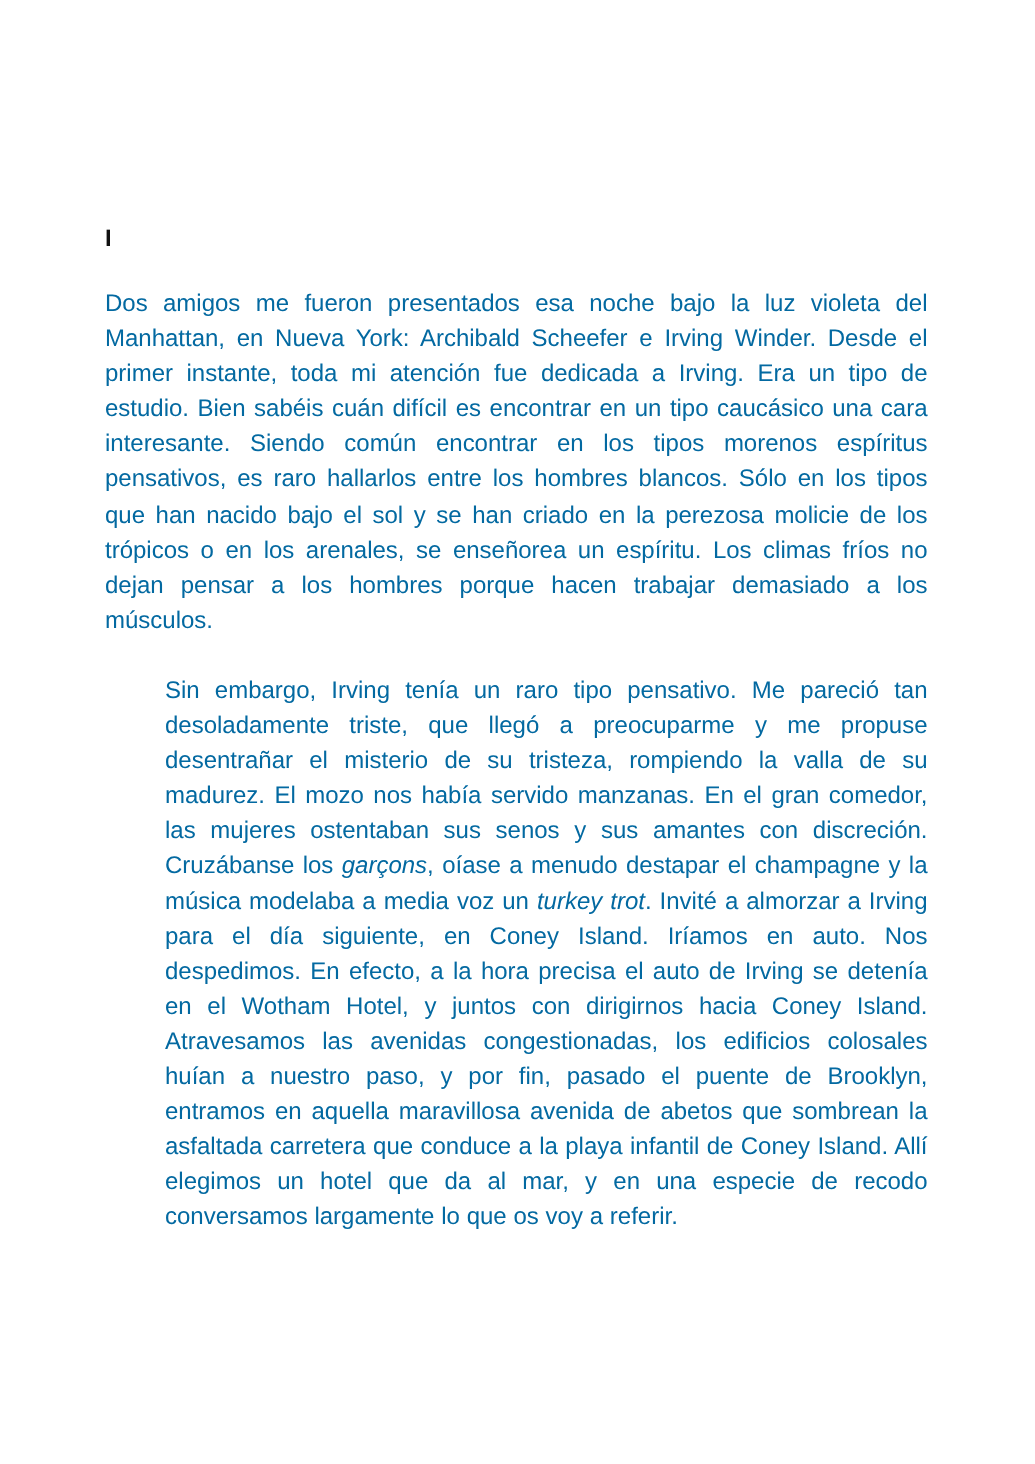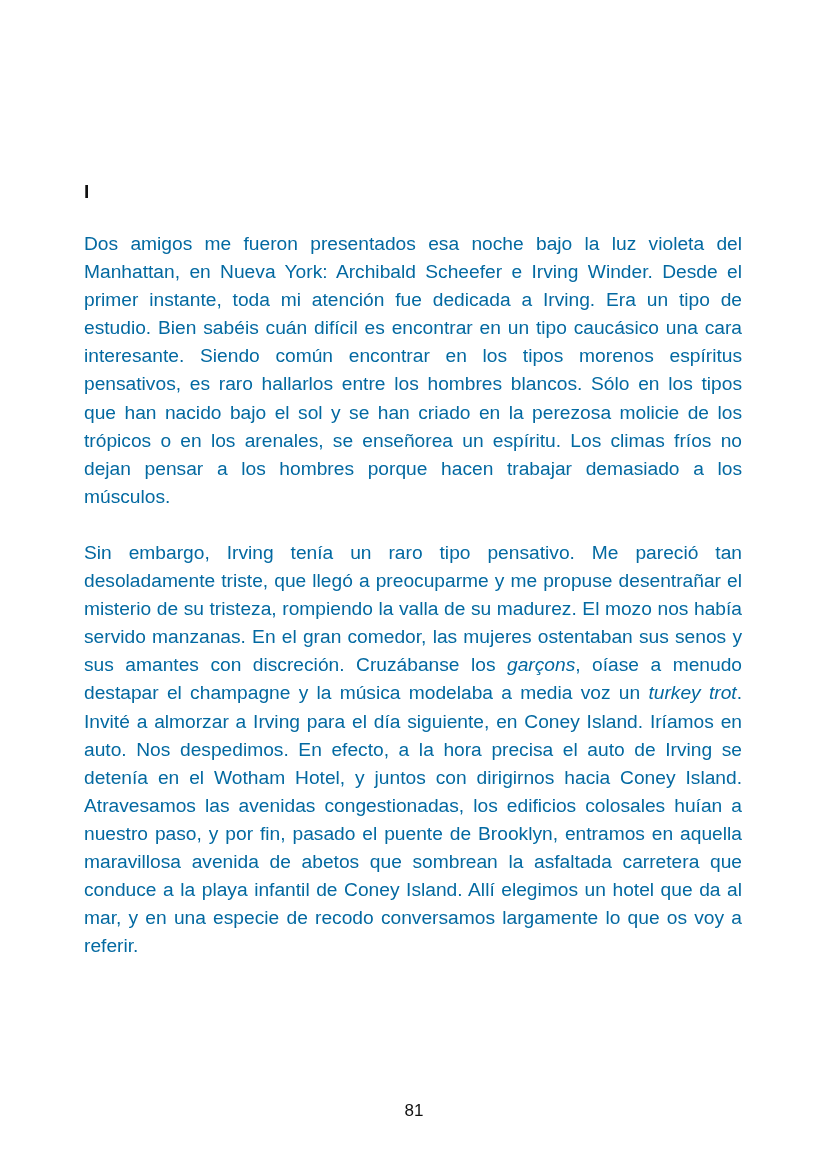--- a/index.html
+++ b/index.html
@@ -37,20 +37,21 @@
     line-height: 28.1px;
     color: #0369a1;
     text-align: justify;
     text-justify: inter-word;
     margin: 0 0 28px 0;
     word-spacing: 0.1px;
     -webkit-font-smoothing: antialiased;
   }
   .para:last-of-type {
     margin-bottom: 0;
+    margin-left: 48px;
   }
   .para em {
     font-style: italic;
   }
   .folio {
     position: absolute;
     left: 0;
     right: 0;
     top: 1100px;
     text-align: center;
@@ -68,15 +69,14 @@
 
     <h1 class="chapter-number">I</h1>
 
     <div id="paragraphs-container">
         <p class="para">Dos amigos me fueron presentados esa noche bajo la luz violeta del Manhattan, en Nueva York: Archibald Scheefer e Irving Winder. Desde el primer instante, toda mi atención fue dedicada a Irving. Era un tipo de estudio. Bien sabéis cuán difícil es encontrar en un tipo caucásico una cara interesante. Siendo común encontrar en los tipos morenos espíritus pensativos, es raro hallarlos entre los hombres blancos. Sólo en los tipos que han nacido bajo el sol y se han criado en la perezosa molicie de los trópicos o en los arenales, se enseñorea un espíritu. Los climas fríos no dejan pensar a los hombres porque hacen trabajar demasiado a los músculos.</p>
         <p class="para">Sin embargo, Irving tenía un raro tipo pensativo. Me pareció tan desoladamente triste, que llegó a preocuparme y me propuse desentrañar el misterio de su tristeza, rompiendo la valla de su madurez. El mozo nos había servido manzanas. En el gran comedor, las mujeres ostentaban sus senos y sus amantes con discreción. Cruzábanse los <em>garçons</em>, oíase a menudo destapar el champagne y la música modelaba a media voz un <em>turkey trot</em>. Invité a almorzar a Irving para el día siguiente, en Coney Island. Iríamos en auto. Nos despedimos. En efecto, a la hora precisa el auto de Irving se detenía en el Wotham Hotel, y juntos con dirigirnos hacia Coney Island. Atravesamos las avenidas congestionadas, los edificios colosales huían a nuestro paso, y por fin, pasado el puente de Brooklyn, entramos en aquella maravillosa avenida de abetos que sombrean la asfaltada carretera que conduce a la playa infantil de Coney Island. Allí elegimos un hotel que da al mar, y en una especie de recodo conversamos largamente lo que os voy a referir.</p>
       </div>
 
   </div>
 
-  <div class="folio">81</div>
 
 </div>
 
 </body></html>

